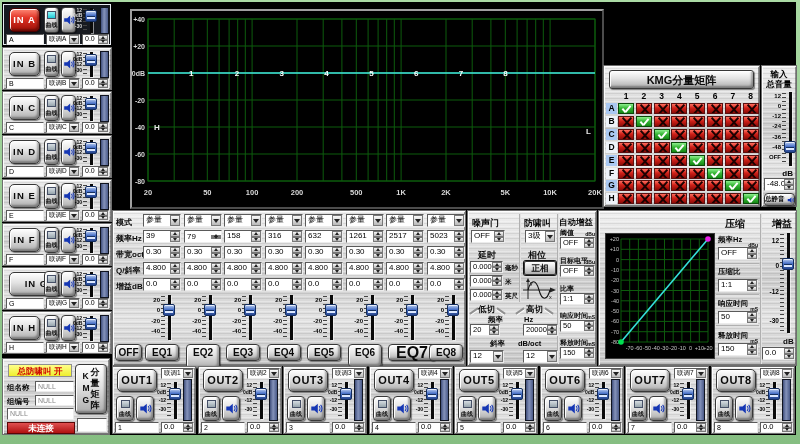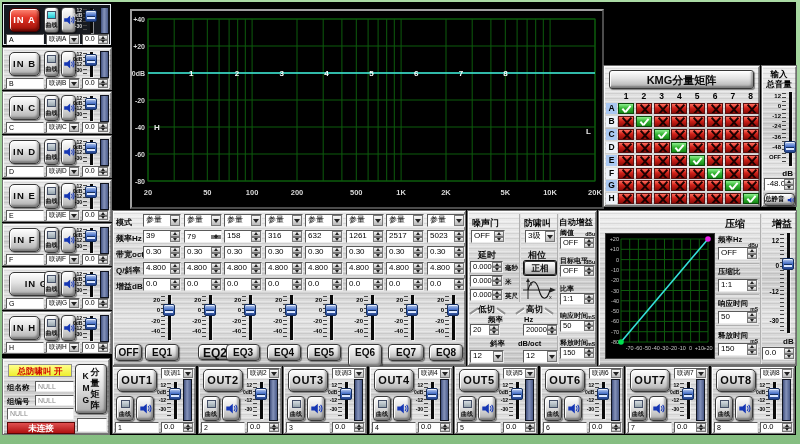--- a/index.html
+++ b/index.html
@@ -608,21 +608,21 @@
       </div>
       <div class="vsl" style="left: 74px; top: 82px; width: 30px; height: 49px;">
         <div class="vl" style="top: 3.6px; width: 14px; font-size: 6px;">20</div>
         <div class="vl" style="top: 13.7px; width: 14px; font-size: 6px;">0</div>
         <div class="vl" style="top: 24.6px; width: 14px; font-size: 6px;">-20</div>
         <div class="vl" style="top: 35.1px; width: 14px; font-size: 6px;">-40</div>
         <div class="vt" style="left: 15px;"></div>
         <div class="vk" style="left: 22px;"></div>
         <div class="vh" style="left: 17px; top: 10.8px;"></div>
       </div>
-      <div class="b3 eqb" style="left: 73px; top: 133px; width: 34px; height: 16px; font-size: 12px; margin-left: 12px;">EQ2</div>
+      <div class="b3 eqb" style="left: 73px; top: 133px; width: 34px; height: 25px; font-size: 10px;">EQ2</div>
       <div class="dd" style="left: 111px; top: 3px; width: 38px; height: 13px;">
         <div class="ddv" style="font-size: 8px; line-height: 10px;">参量</div>
         <div class="ddb"></div>
       </div>
       <div class="sp" style="left: 111px; top: 19px; width: 38px; height: 13px;">
         <div class="spv" style="font-size: 8px; line-height: 10px;">158</div>
         <div class="spud">
           <div class="su"></div>
           <div class="sd"></div>
         </div>
@@ -818,21 +818,21 @@
       </div>
       <div class="vsl" style="left: 276px; top: 82px; width: 30px; height: 49px;">
         <div class="vl" style="top: 3.6px; width: 14px; font-size: 6px;">20</div>
         <div class="vl" style="top: 13.7px; width: 14px; font-size: 6px;">0</div>
         <div class="vl" style="top: 24.6px; width: 14px; font-size: 6px;">-20</div>
         <div class="vl" style="top: 35.1px; width: 14px; font-size: 6px;">-40</div>
         <div class="vt" style="left: 15px;"></div>
         <div class="vk" style="left: 22px;"></div>
         <div class="vh" style="left: 17px; top: 10.8px;"></div>
       </div>
-      <div class="b3 eqb" style="left: 275px; top: 133px; width: 36px; height: 17px; font-size: 10px;">EQ7</div>
+      <div class="b3 eqb" style="left: 275px; top: 133px; width: 48px; height: 17px; font-size: 16px;">EQ7</div>
       <div class="dd" style="left: 314px; top: 3px; width: 38px; height: 13px;">
         <div class="ddv" style="font-size: 8px; line-height: 10px;">参量</div>
         <div class="ddb"></div>
       </div>
       <div class="sp" style="left: 314px; top: 19px; width: 38px; height: 13px;">
         <div class="spv" style="font-size: 8px; line-height: 10px;">5023</div>
         <div class="spud">
           <div class="su"></div>
           <div class="sd"></div>
         </div>

